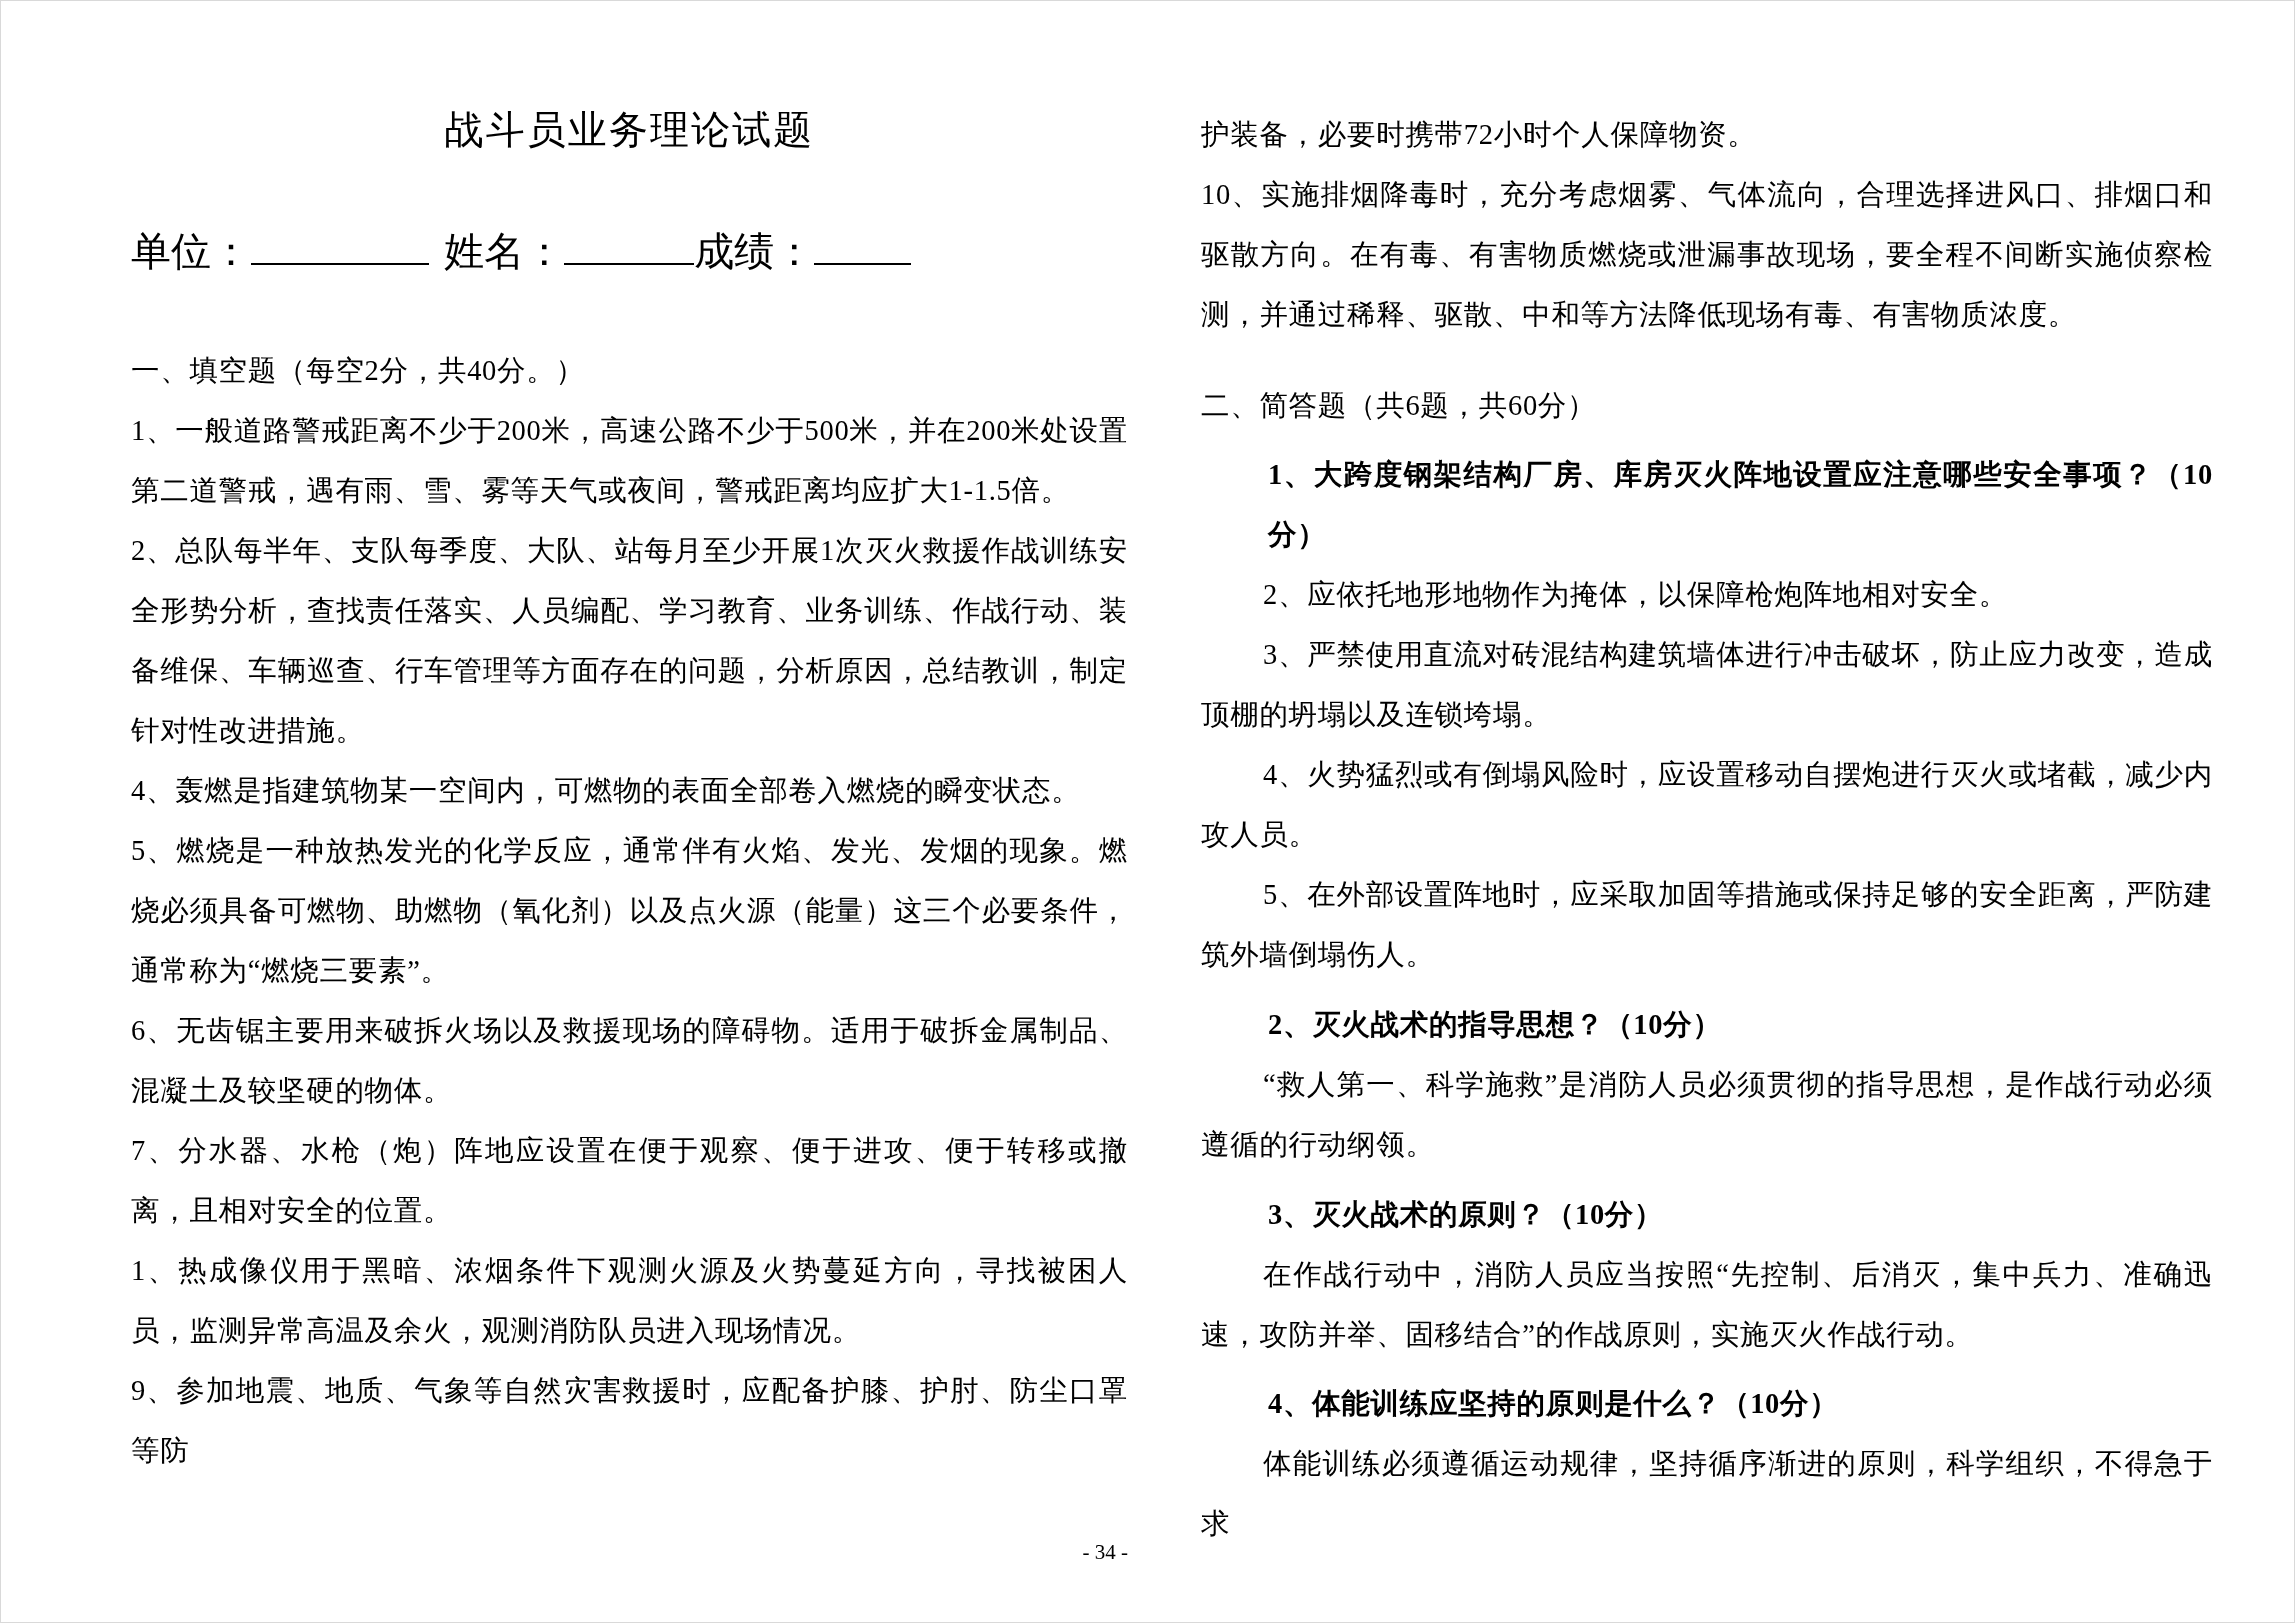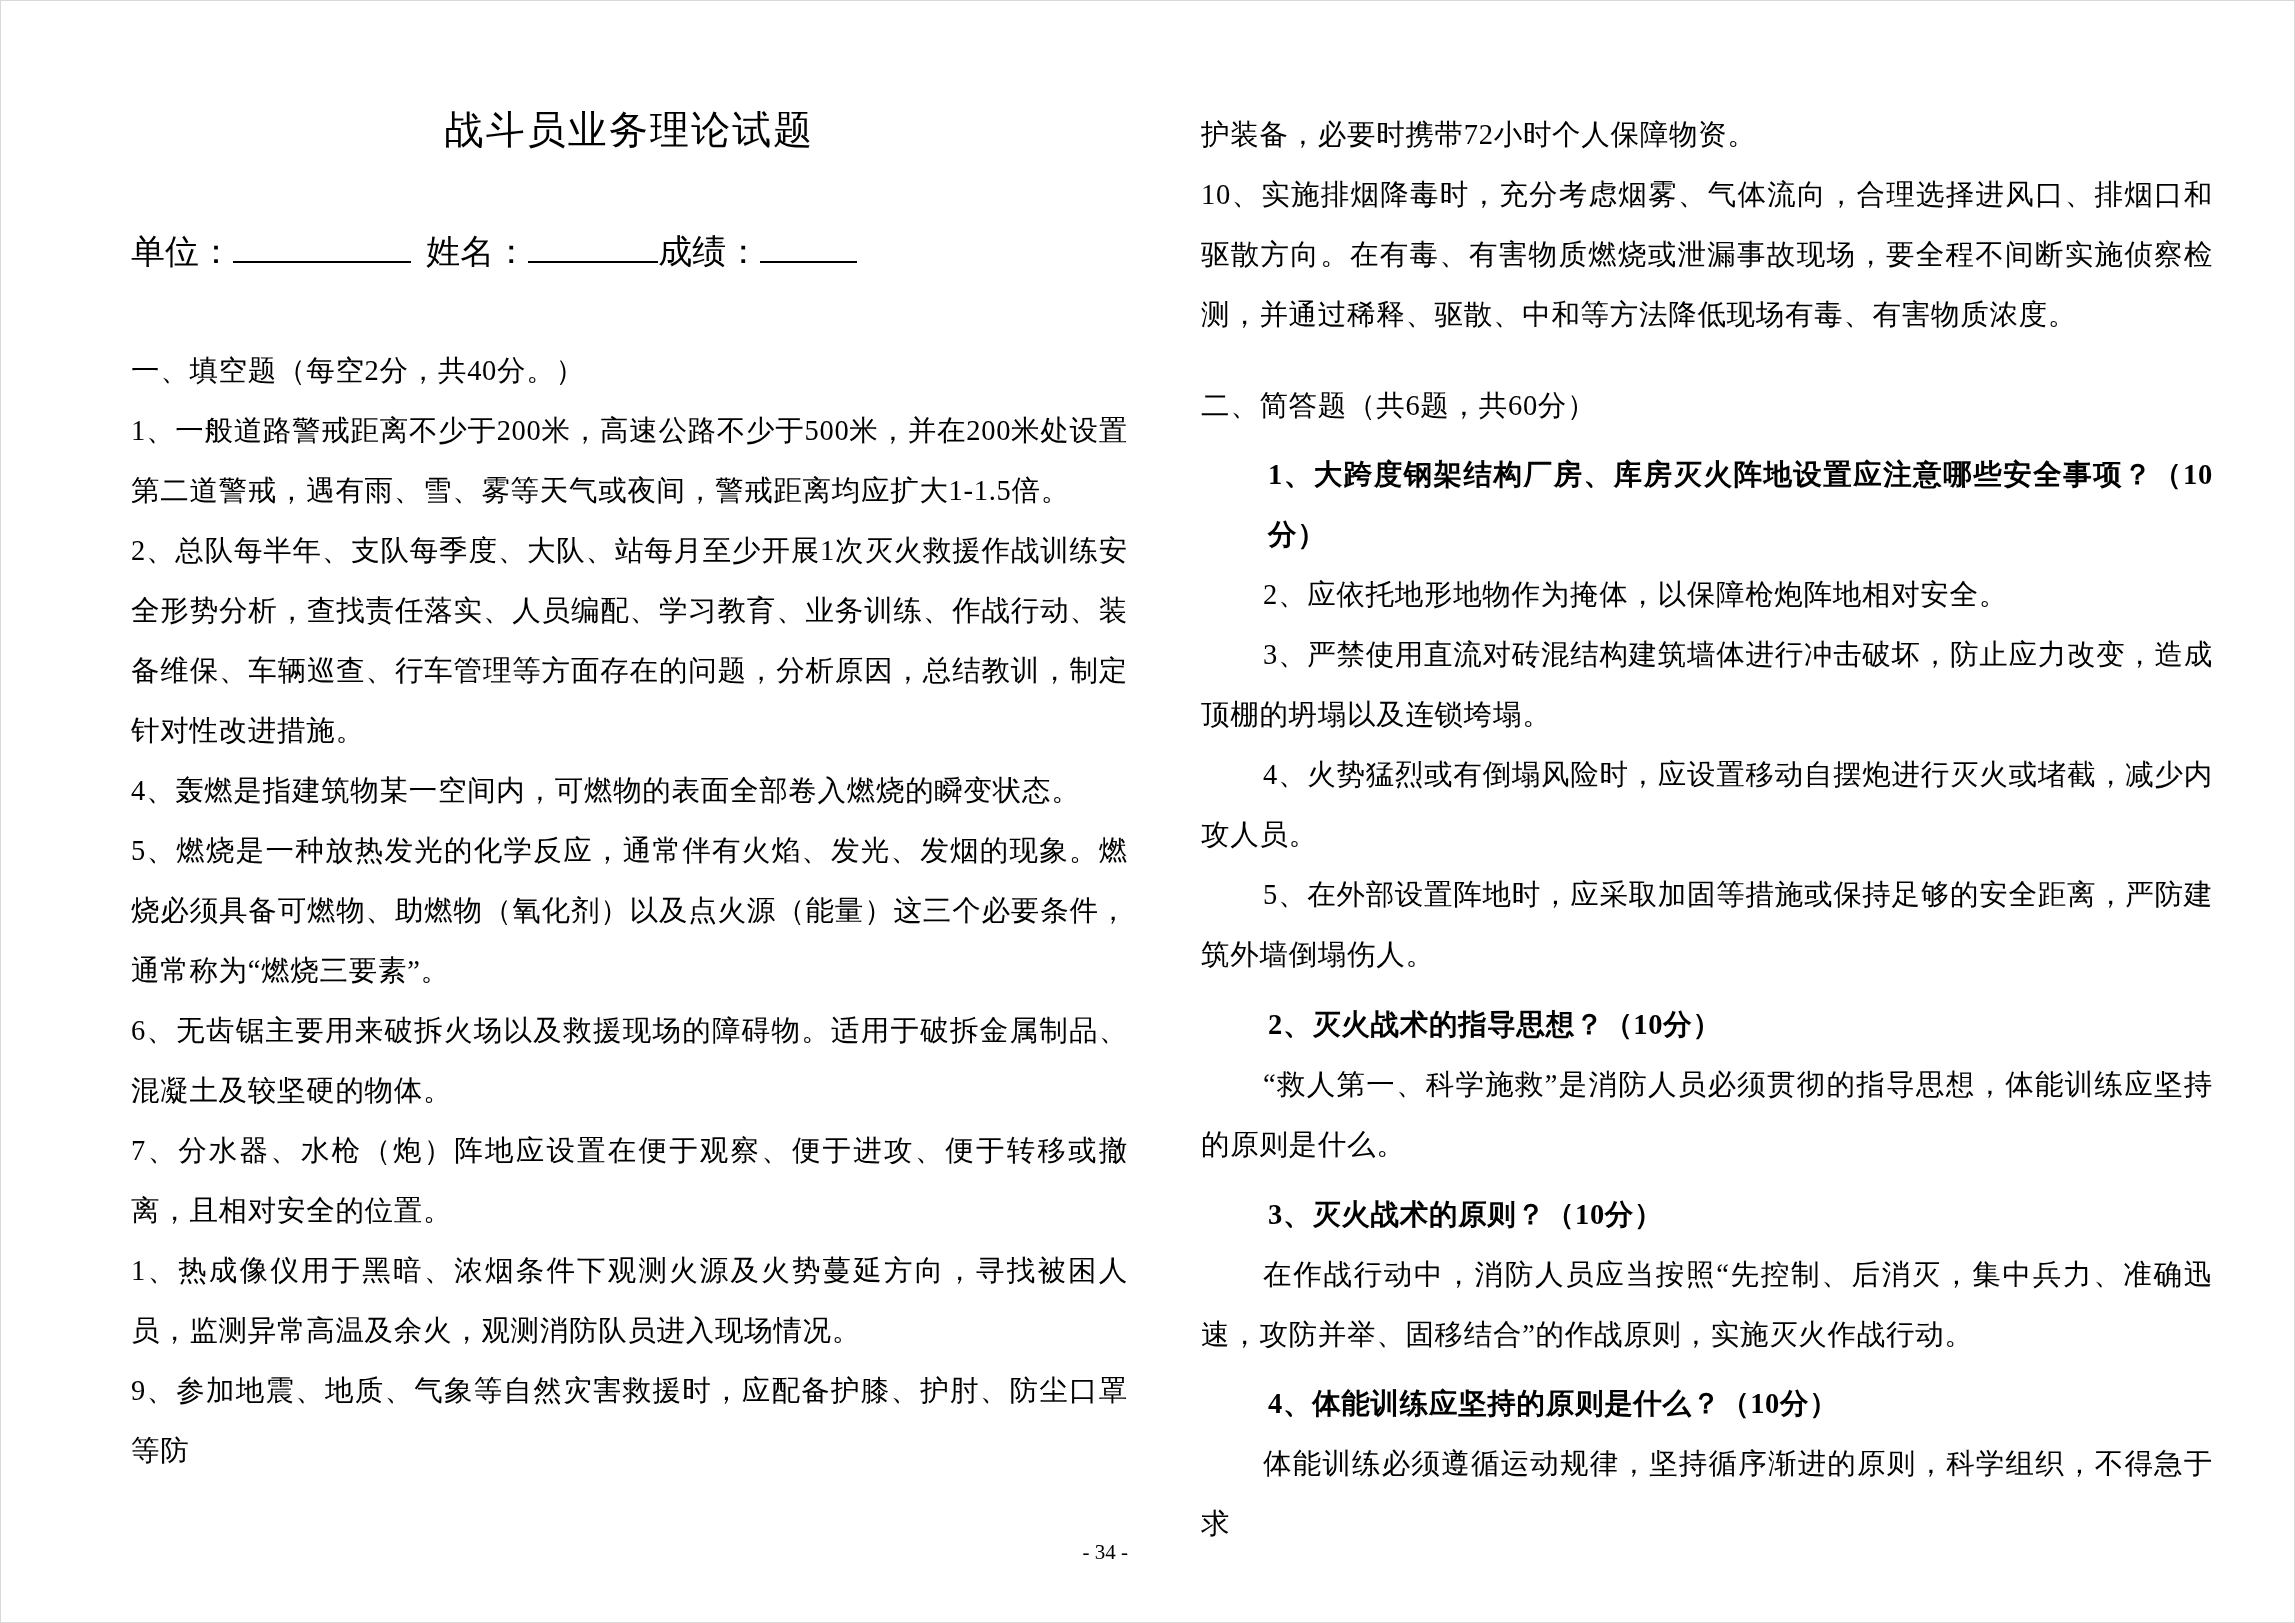--- a/index.html
+++ b/index.html
@@ -40,21 +40,21 @@
   }
   .doc-title {
     font-size: 39px;
     line-height: 50px;
     font-weight: normal;
     text-align: center;
     margin: 0 0 75px 0;
     letter-spacing: 2.1px;
   }
   .info-line {
-    font-size: 34px;
+    font-size: 40px;
     line-height: 43px;
     margin: 0 0 68px 0;
     white-space: nowrap;
     text-align: left;
   }
   .blank {
     display: inline-block;
     border-bottom: 2.1px solid #000;
     height: 29px;
     vertical-align: baseline;
@@ -112,21 +112,21 @@
 
       <p class="section-heading sh2">二、简答题（共6题，共60分）</p>
 
       <p class="qa-question">1、大跨度钢架结构厂房、库房灭火阵地设置应注意哪些安全事项？（10分）</p>
       <p class="qa-answer">2、应依托地形地物作为掩体，以保障枪炮阵地相对安全。</p>
       <p class="qa-answer">3、严禁使用直流对砖混结构建筑墙体进行冲击破坏，防止应力改变，造成顶棚的坍塌以及连锁垮塌。</p>
       <p class="qa-answer">4、火势猛烈或有倒塌风险时，应设置移动自摆炮进行灭火或堵截，减少内攻人员。</p>
       <p class="qa-answer">5、在外部设置阵地时，应采取加固等措施或保持足够的安全距离，严防建筑外墙倒塌伤人。</p>
 
       <p class="qa-question">2、灭火战术的指导思想？（10分）</p>
-      <p class="qa-answer">“救人第一、科学施救”是消防人员必须贯彻的指导思想，体能训练应坚持的原则是什么。</p>
+      <p class="qa-answer">“救人第一、科学施救”是消防人员必须贯彻的指导思想，是作战行动必须遵循的行动纲领。</p>
 
       <p class="qa-question">3、灭火战术的原则？（10分）</p>
       <p class="qa-answer">在作战行动中，消防人员应当按照“先控制、后消灭，集中兵力、准确迅速，攻防并举、固移结合”的作战原则，实施灭火作战行动。</p>
 
       <p class="qa-question">4、体能训练应坚持的原则是什么？（10分）</p>
       <p class="qa-answer">体能训练必须遵循运动规律，坚持循序渐进的原则，科学组织，不得急于求</p>
     </div>
 
   </div>
 

